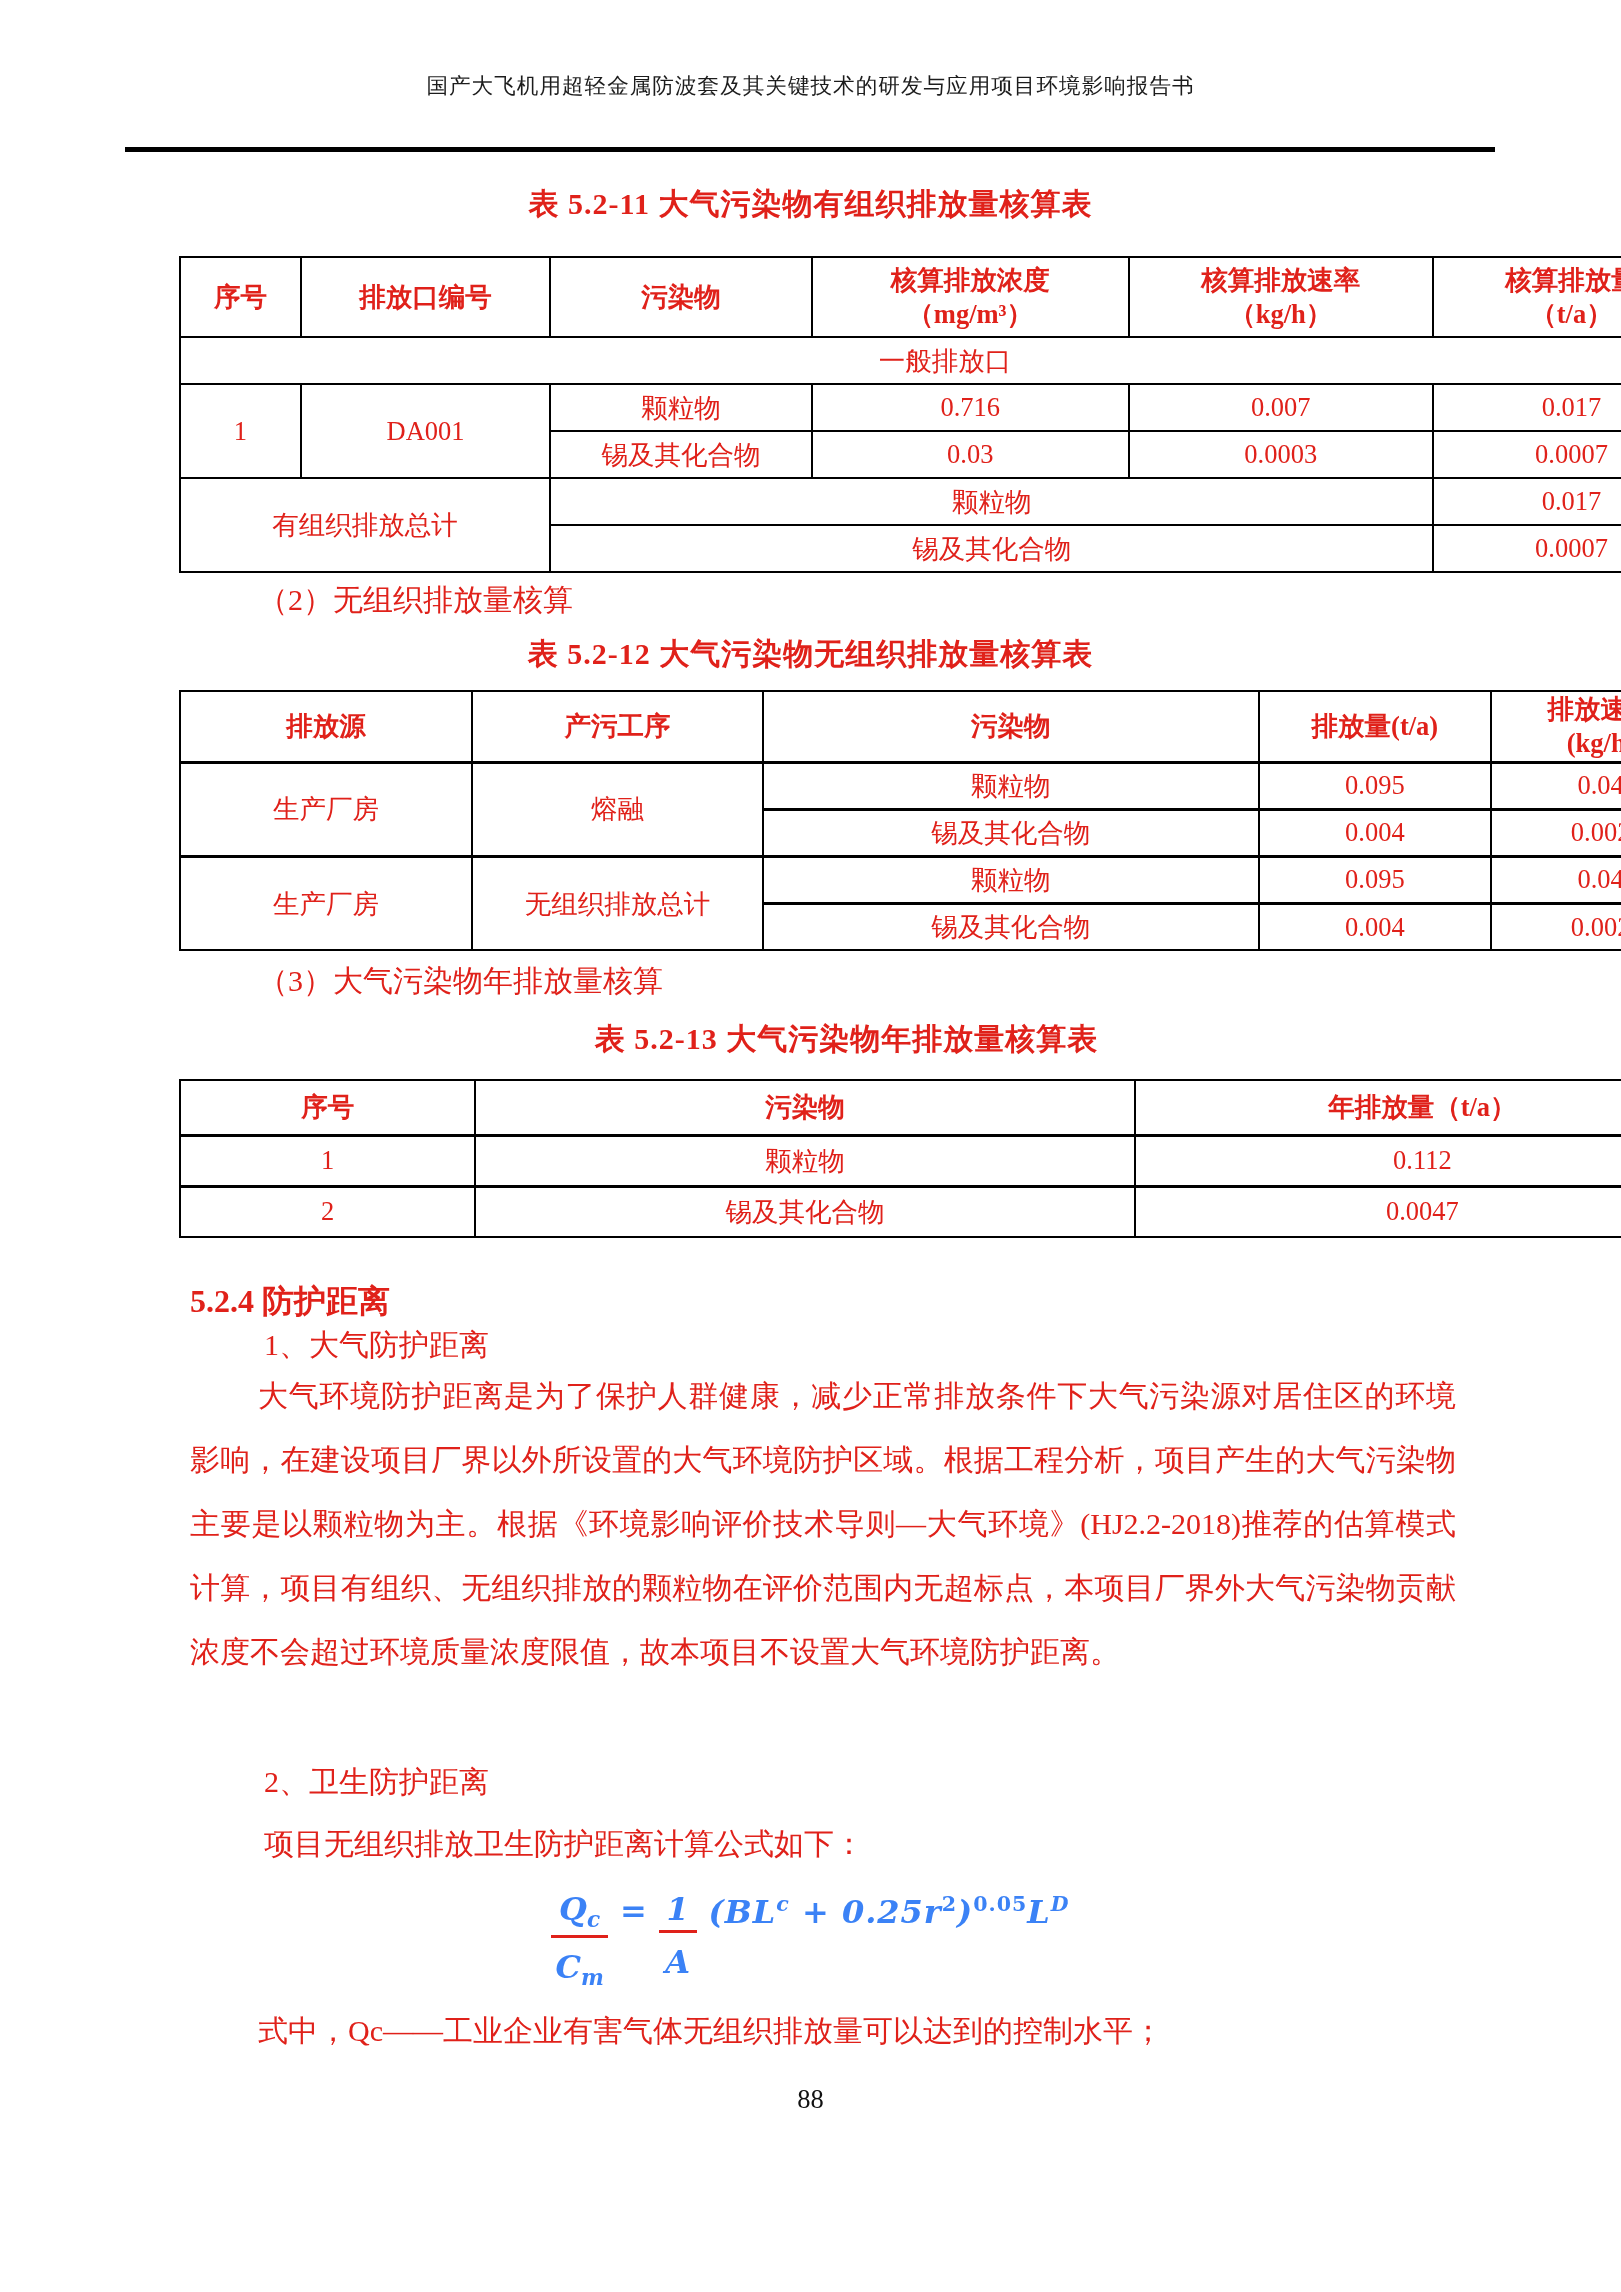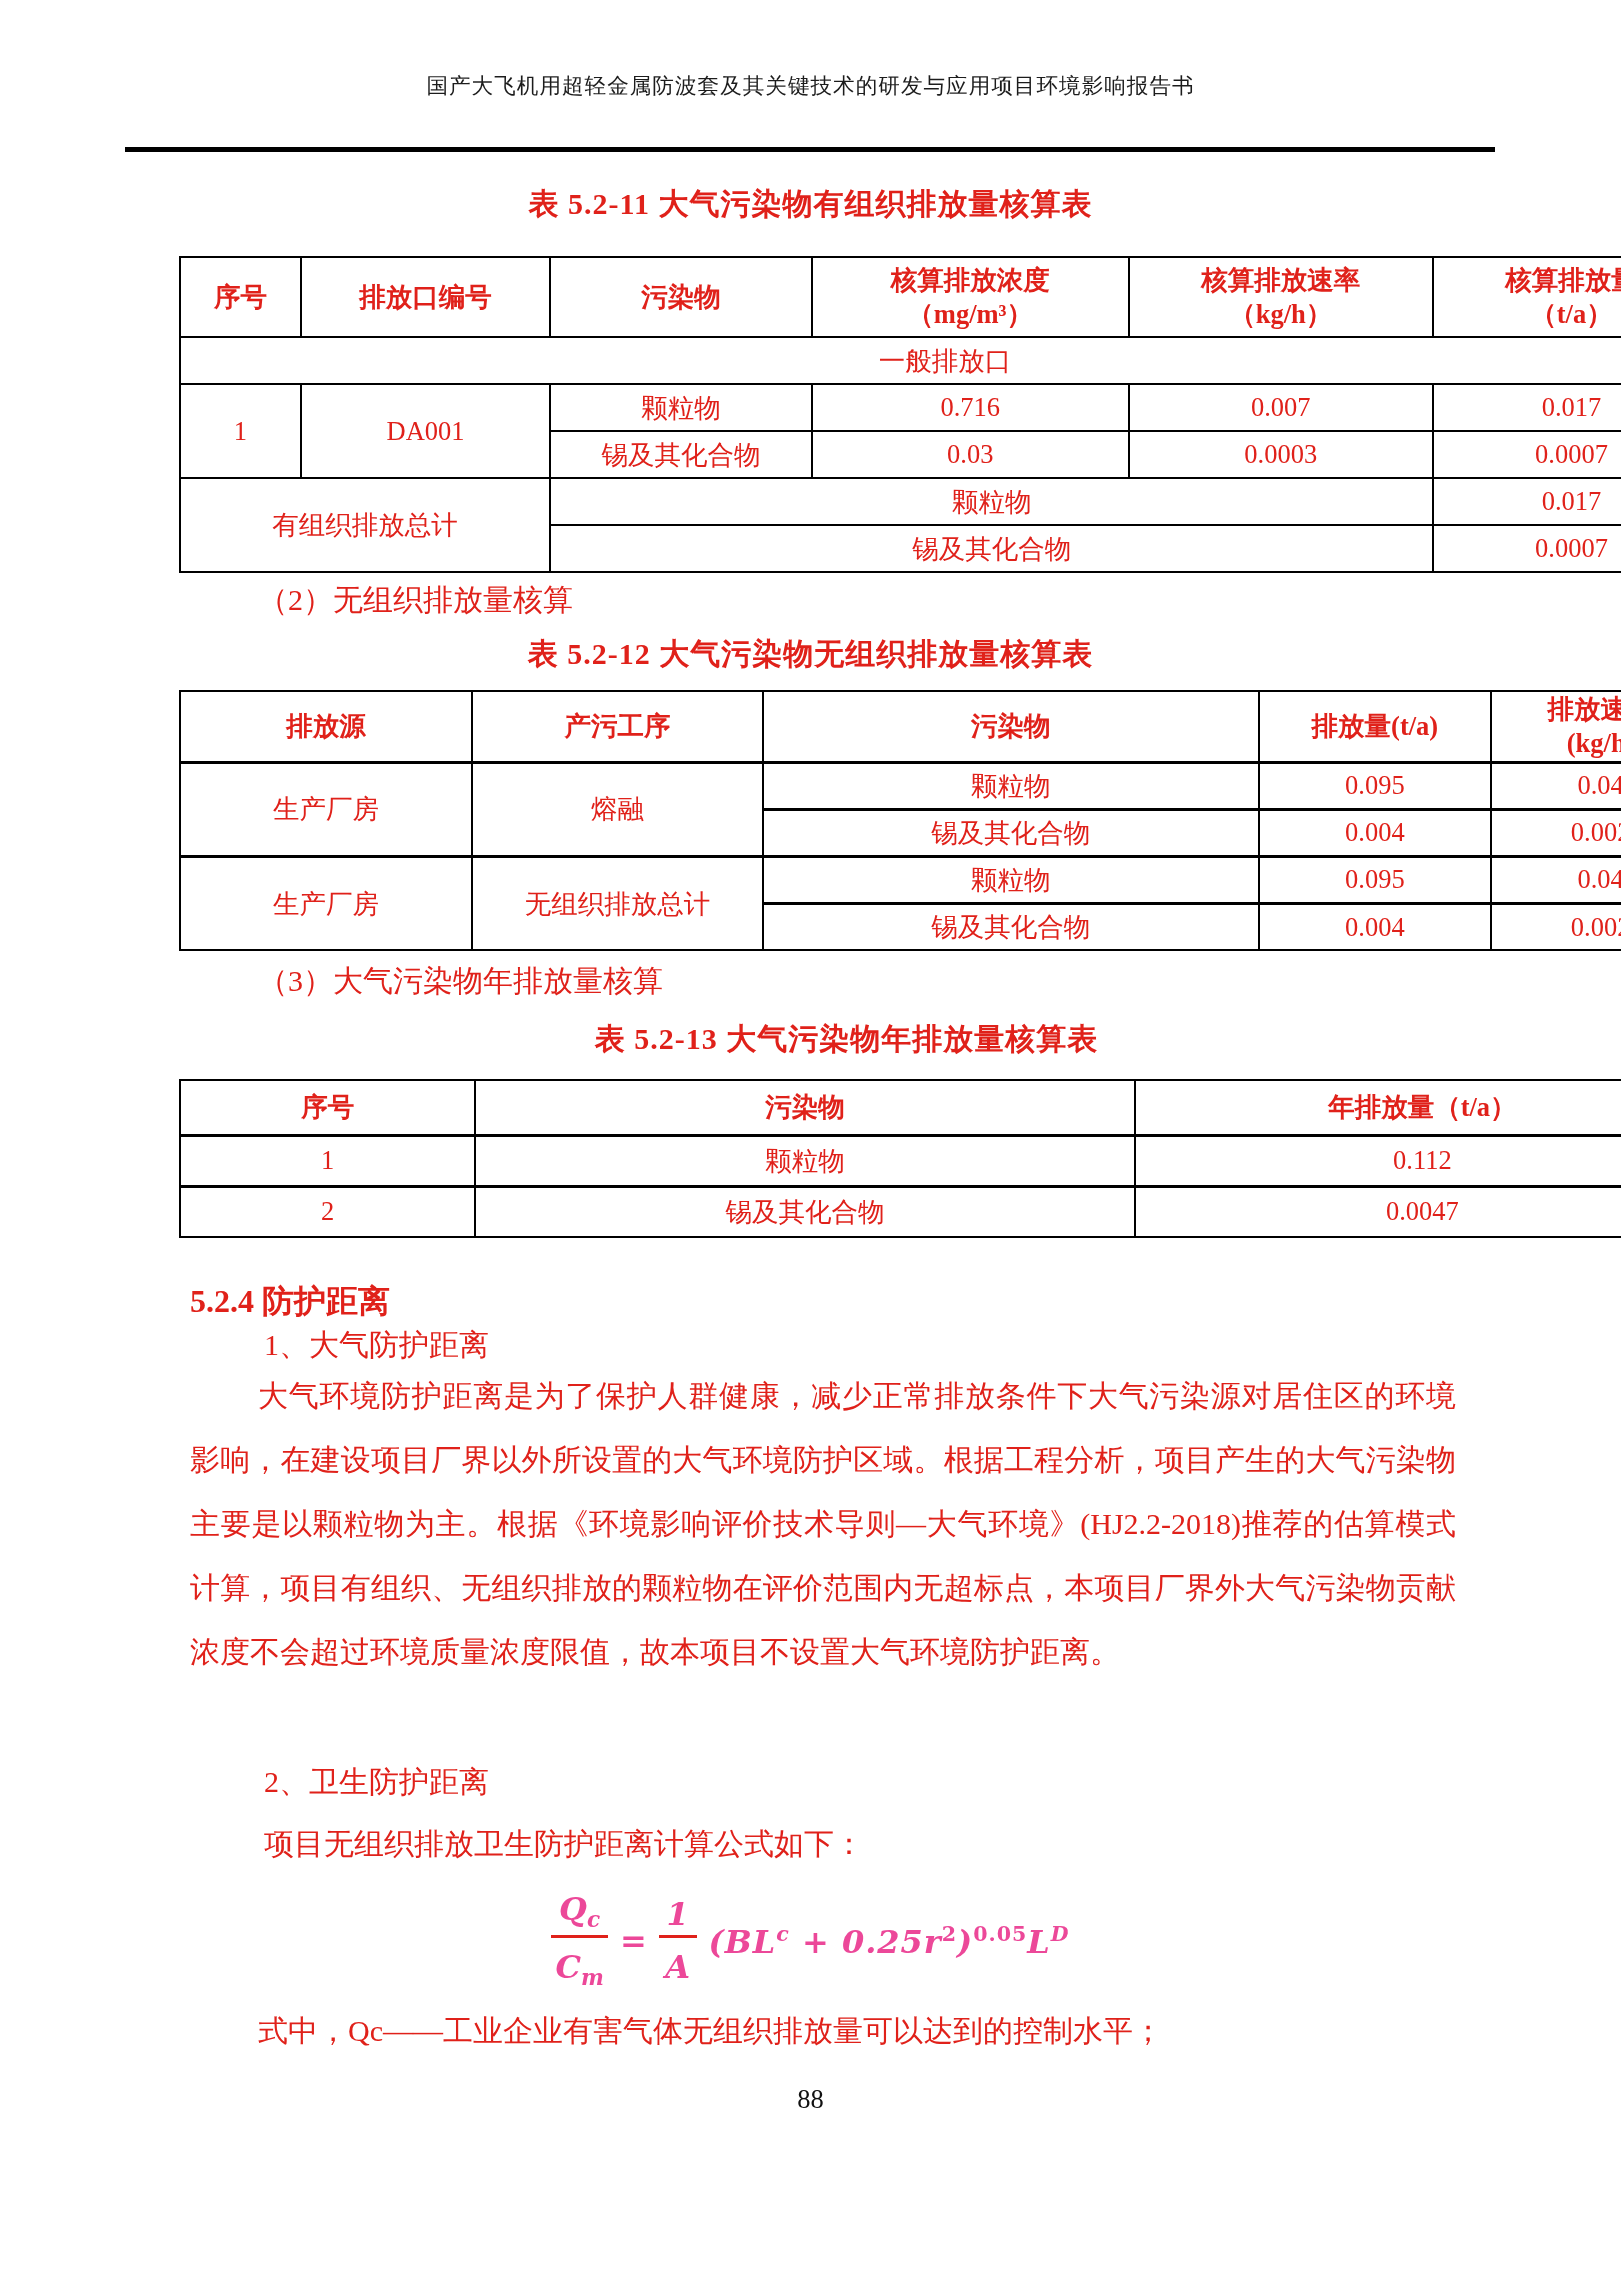--- a/index.html
+++ b/index.html
@@ -69,23 +69,23 @@
   #sub2{top:1762px;}
   #para2-intro{top:1824px;}
   #para1{
     position:absolute;left:190px;top:1364px;width:1266px;
     font-size:30px;line-height:64px;color:#e0211a;
     text-align:justify;text-align-last:left;text-indent:68px;
   }
   
   #formula{
     position:absolute;left:0;top:1892px;width:100%;
-    display:flex;justify-content:center;align-items:center;gap:12px;
+    display:flex;justify-content:center;align-items:flex-start;gap:12px;
     font-family:"DejaVu Serif","Liberation Serif",serif;
-    font-style:italic;font-weight:bold;color:#ec4899;font-size:32px;
+    font-style:italic;font-weight:bold;color:#3b82f6;font-size:32px;
   }
   .frac{display:inline-flex;flex-direction:column;align-items:center;line-height:1.1;}
   .frac .num{border-bottom:3.9px solid #e0211a;padding:0 7.8px 2.9px;}
   .frac .den{padding-top:12px;}
   #formula sub{font-size:21.6px;}
   #formula sup{font-size:20.6px;font-style:normal;font-weight:bold;}
   #formula sup.it{font-style:italic;}
   .fx-body{letter-spacing:1px;}
   #formula-note{
     position:absolute;left:258px;top:2011px;font-size:30px;color:#e0211a;

